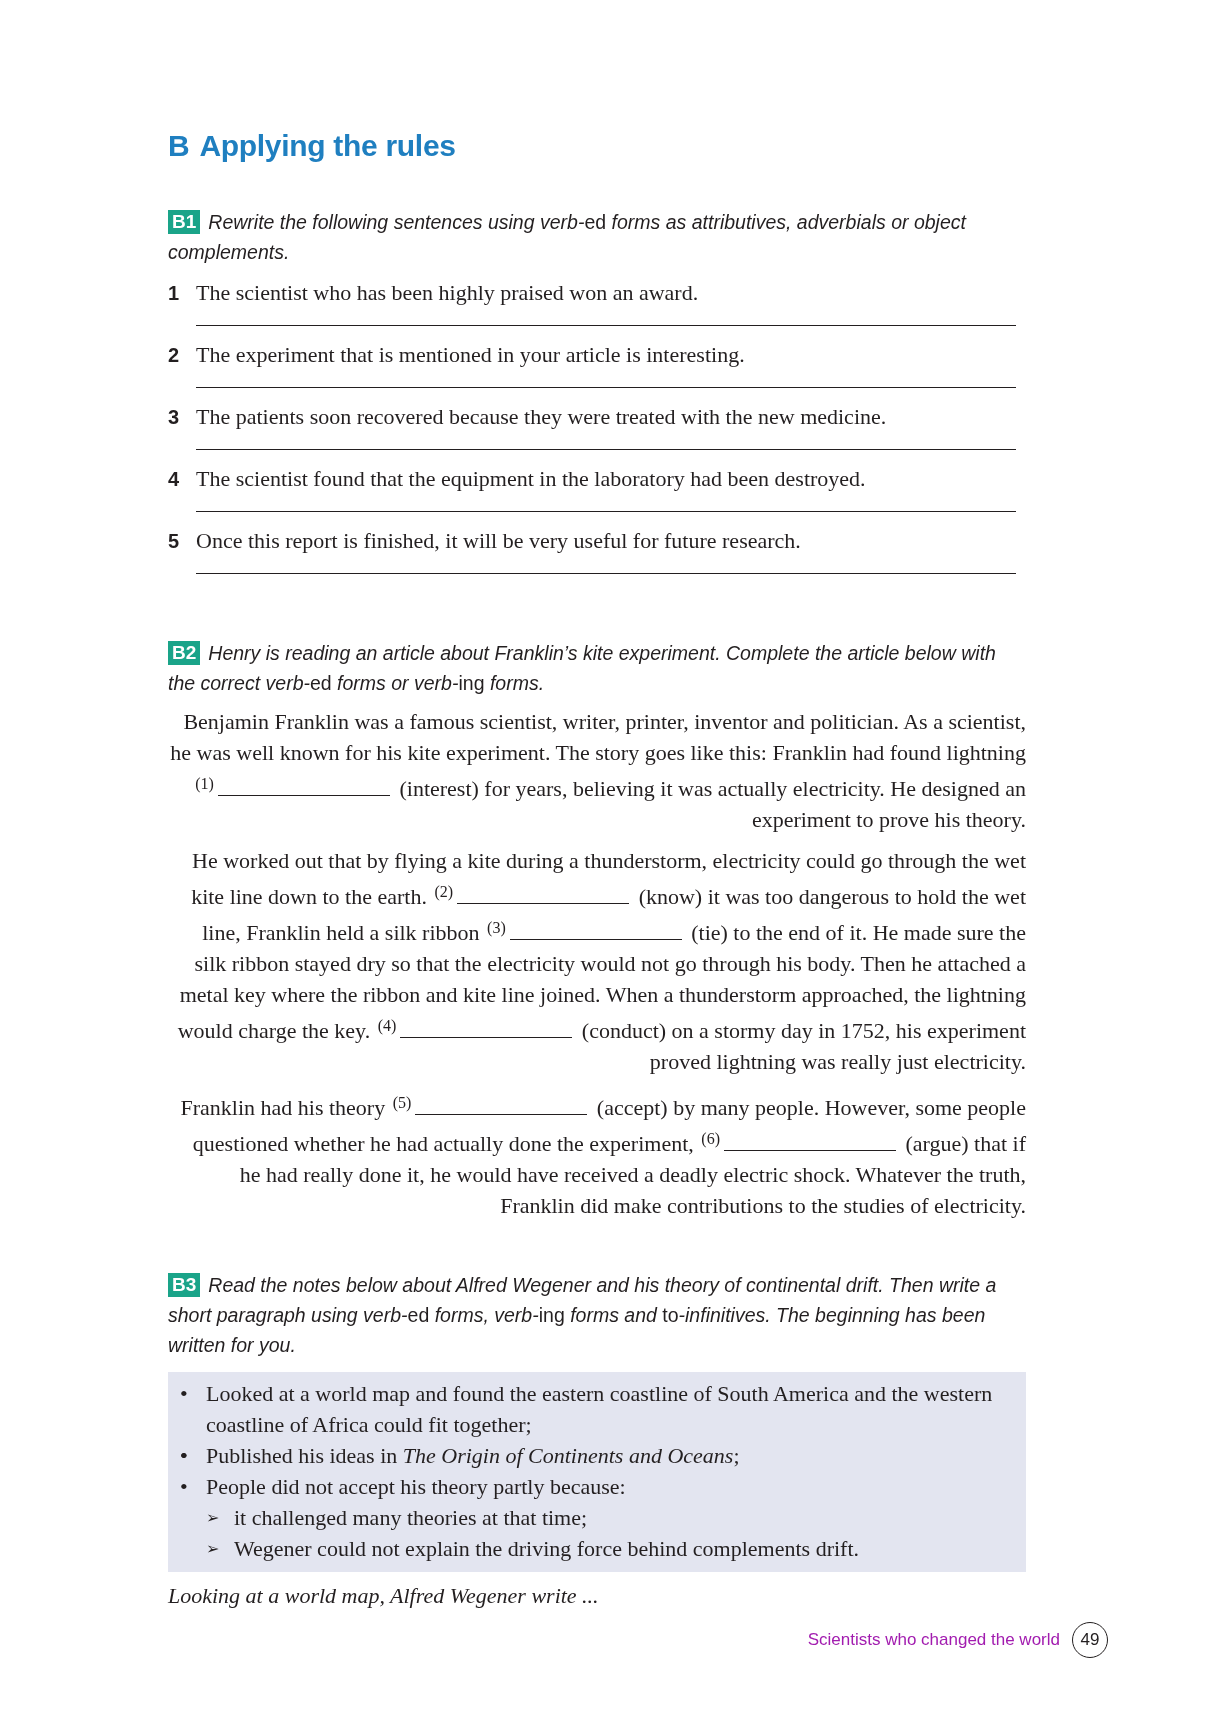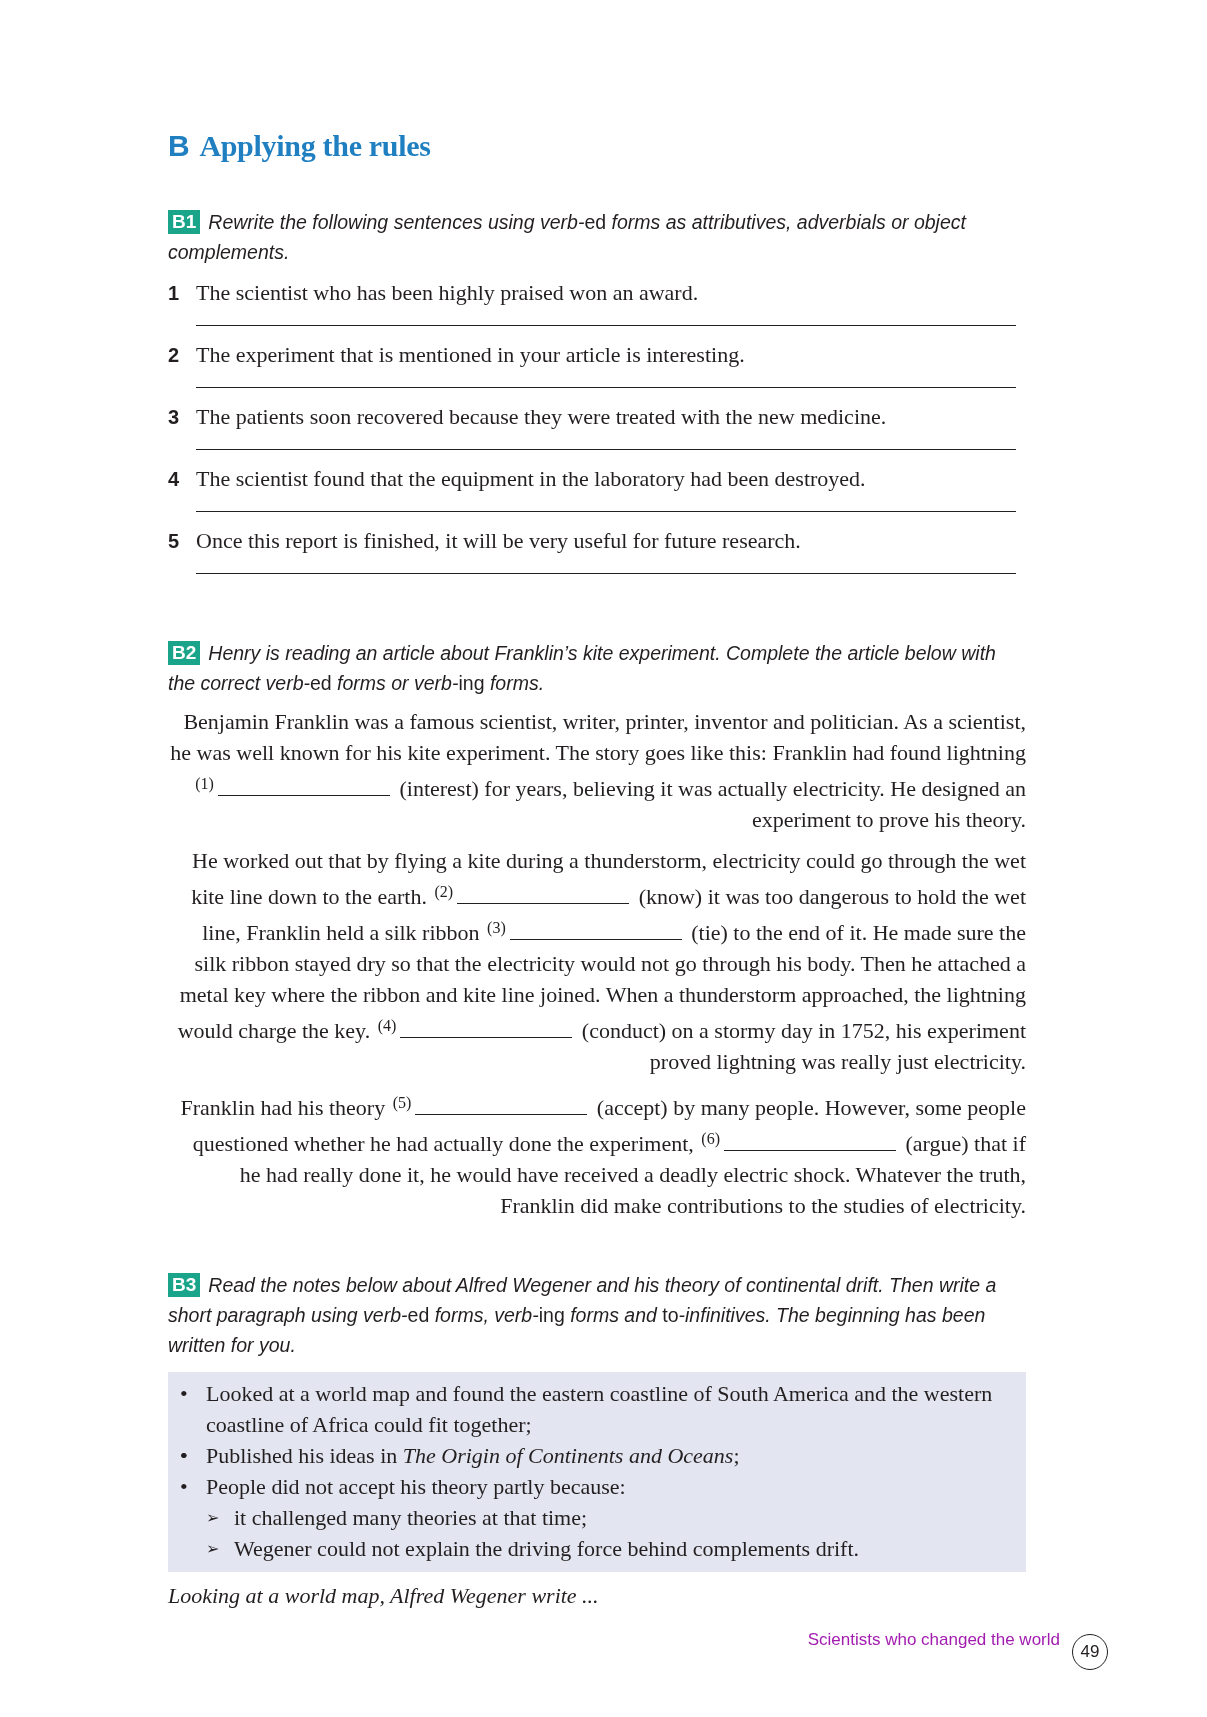--- a/index.html
+++ b/index.html
@@ -29,21 +29,20 @@
       letter-spacing: -0.3px;
       margin: 0 0 14px 0;
       line-height: 36px;
     }
     .section-title .letter {
       margin-right: 10px;
     }
     .section-title .rest {
       font-weight: normal;
       font-weight: 600;
-      font-family: Liberation Serif, serif;
     }
     .instr {
       font-family: "Liberation Sans", "DejaVu Sans", sans-serif;
       font-style: italic;
       font-size: 19.5px;
       line-height: 30px;
       color: #231f20;
       margin: 0;
     }
     .instr .up {
@@ -169,21 +168,21 @@
       right: 60px;
       top: 8px;
       font-family: "Liberation Sans", "DejaVu Sans", sans-serif;
       font-size: 17px;
       color: #a21caf;
       white-space: nowrap;
     }
     .page-num {
       position: absolute;
       right: 12px;
-      top: 12px;
+      top: 0;
       width: 34px;
       height: 34px;
       border: 1.5px solid #231f20;
       border-radius: 50%;
       font-family: "Liberation Sans", "DejaVu Sans", sans-serif;
       font-size: 17px;
       line-height: 34px;
       text-align: center;
     }
   </style>

